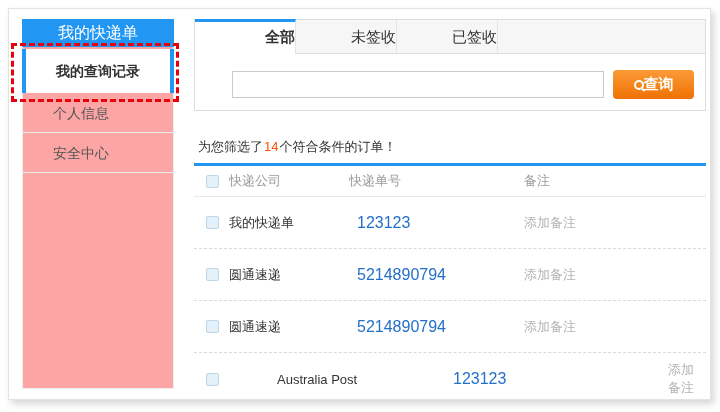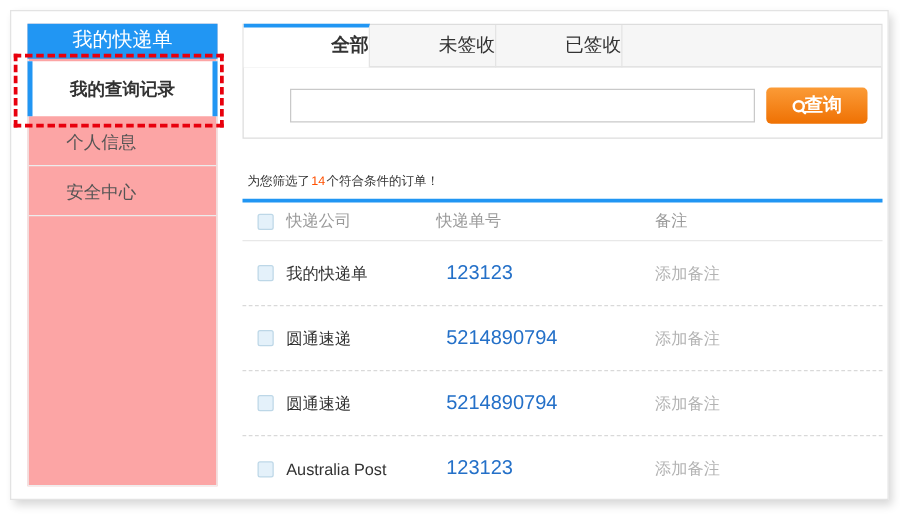--- a/index.html
+++ b/index.html
@@ -59,33 +59,33 @@
     background:linear-gradient(#fb9b37,#ef7103); border:none; border-radius:4px;
     color:#fff; font-size:15px; font-weight:bold; cursor:pointer;
     display:flex; align-items:center; justify-content:center; 
   }
   .mag { width:10px; height:10px; border:2px solid #fff; border-radius:50%; position:relative; display:inline-block; }
   .mag::after {
     content:""; position:absolute; width:2px; height:5px; background:#fff;
     right:-2px; bottom:-4px; transform:rotate(-45deg); border-radius:1px;
   }
 
-  .filter-line { margin-top:27px; padding-left:4px; font-size:10px; color:#333; }
+  .filter-line { margin-top:27px; padding-left:4px; font-size:13px; color:#333; }
   .filter-line .count { color:#ff5000; padding:0 1px; }
   .blue-divider { margin-top:7px; width:512px; height:3px; background:#2196f3; }
 
   .thead {
     display:flex; align-items:center; height:31px; padding-left:12px;
     border-bottom:1px solid #e8e8e8; color:#9a9a9a; font-size:13px;
   }
   .trow {
     display:flex; align-items:center; height:52px; padding-left:12px;
     border-bottom:1px dashed #d9d9d9; font-size:13px; color:#333;
   }
-  .trow:last-child { border-bottom:none; }
+  .trow:last-child { border-bottom:none;gap:48px; }
   .cb {
     width:13px; height:13px; background:#e4f1fa; border:1px solid #bdd7e7;
     border-radius:2px; margin-right:10px; flex:none; cursor:pointer;
   }
   .col.company { width:120px; }
   .col.number  { width:175px; }
   .col.remark  { flex:1; }
   a.number { color:#2470c8; font-size:16px; text-decoration:none; cursor:pointer;margin-left:8px; }
   a.remark { color:#b3b3b3; font-size:13px; text-decoration:none; cursor:pointer; }
 </style>

